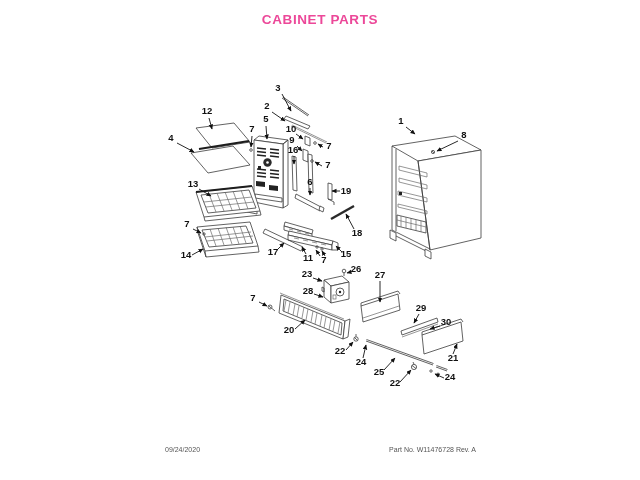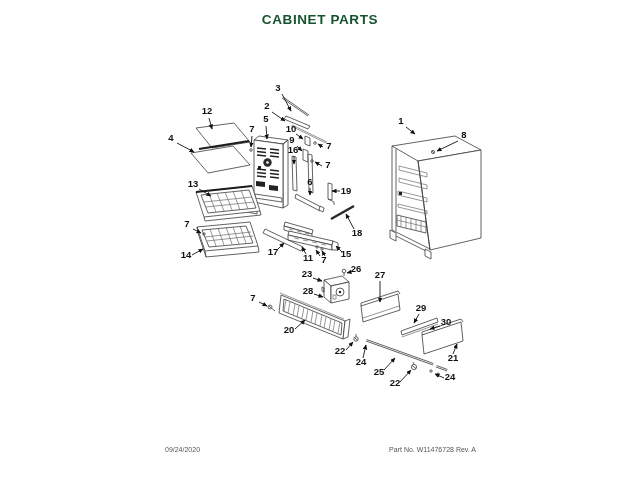--- a/index.html
+++ b/index.html
@@ -1,19 +1,19 @@
 <!DOCTYPE html>
 <html><head>
 <meta charset="utf-8">
 <style>
   html,body{margin:0;padding:0;}
   body{width:640px;height:480px;background:#ffffff;font-family:"Liberation Sans", sans-serif;}
   #page{position:relative;width:640px;height:480px;background:#fff;overflow:hidden;}
   .title{position:absolute;top:12px;left:0;width:640px;text-align:center;
-         font-size:13.5px;font-weight:bold;color:#14532d;letter-spacing:0.6px;}
+         font-size:13.5px;font-weight:bold;color:#ec4899;letter-spacing:0.6px;}
   .footer-date{position:absolute;top:446px;left:165px;font-size:7px;color:#555;}
   .footer-part{position:absolute;top:446px;right:164px;font-size:7px;color:#555;}
   svg{position:absolute;top:0;left:0;}
   .ln{stroke:#3b3b3b;stroke-width:0.8;fill:none;}
   .lnw{stroke:#3b3b3b;stroke-width:0.8;fill:#ffffff;}
   .lt{stroke:#6a6a6a;stroke-width:0.7;fill:none;}
   .dk{fill:#222;stroke:none;}
   .callout{font-size:9.5px;font-weight:bold;fill:#111;text-anchor:middle;}
   .leader{stroke:#111;stroke-width:0.9;fill:none;}
   .thick{stroke:#2a2a2a;stroke-width:2.4;fill:none;}

